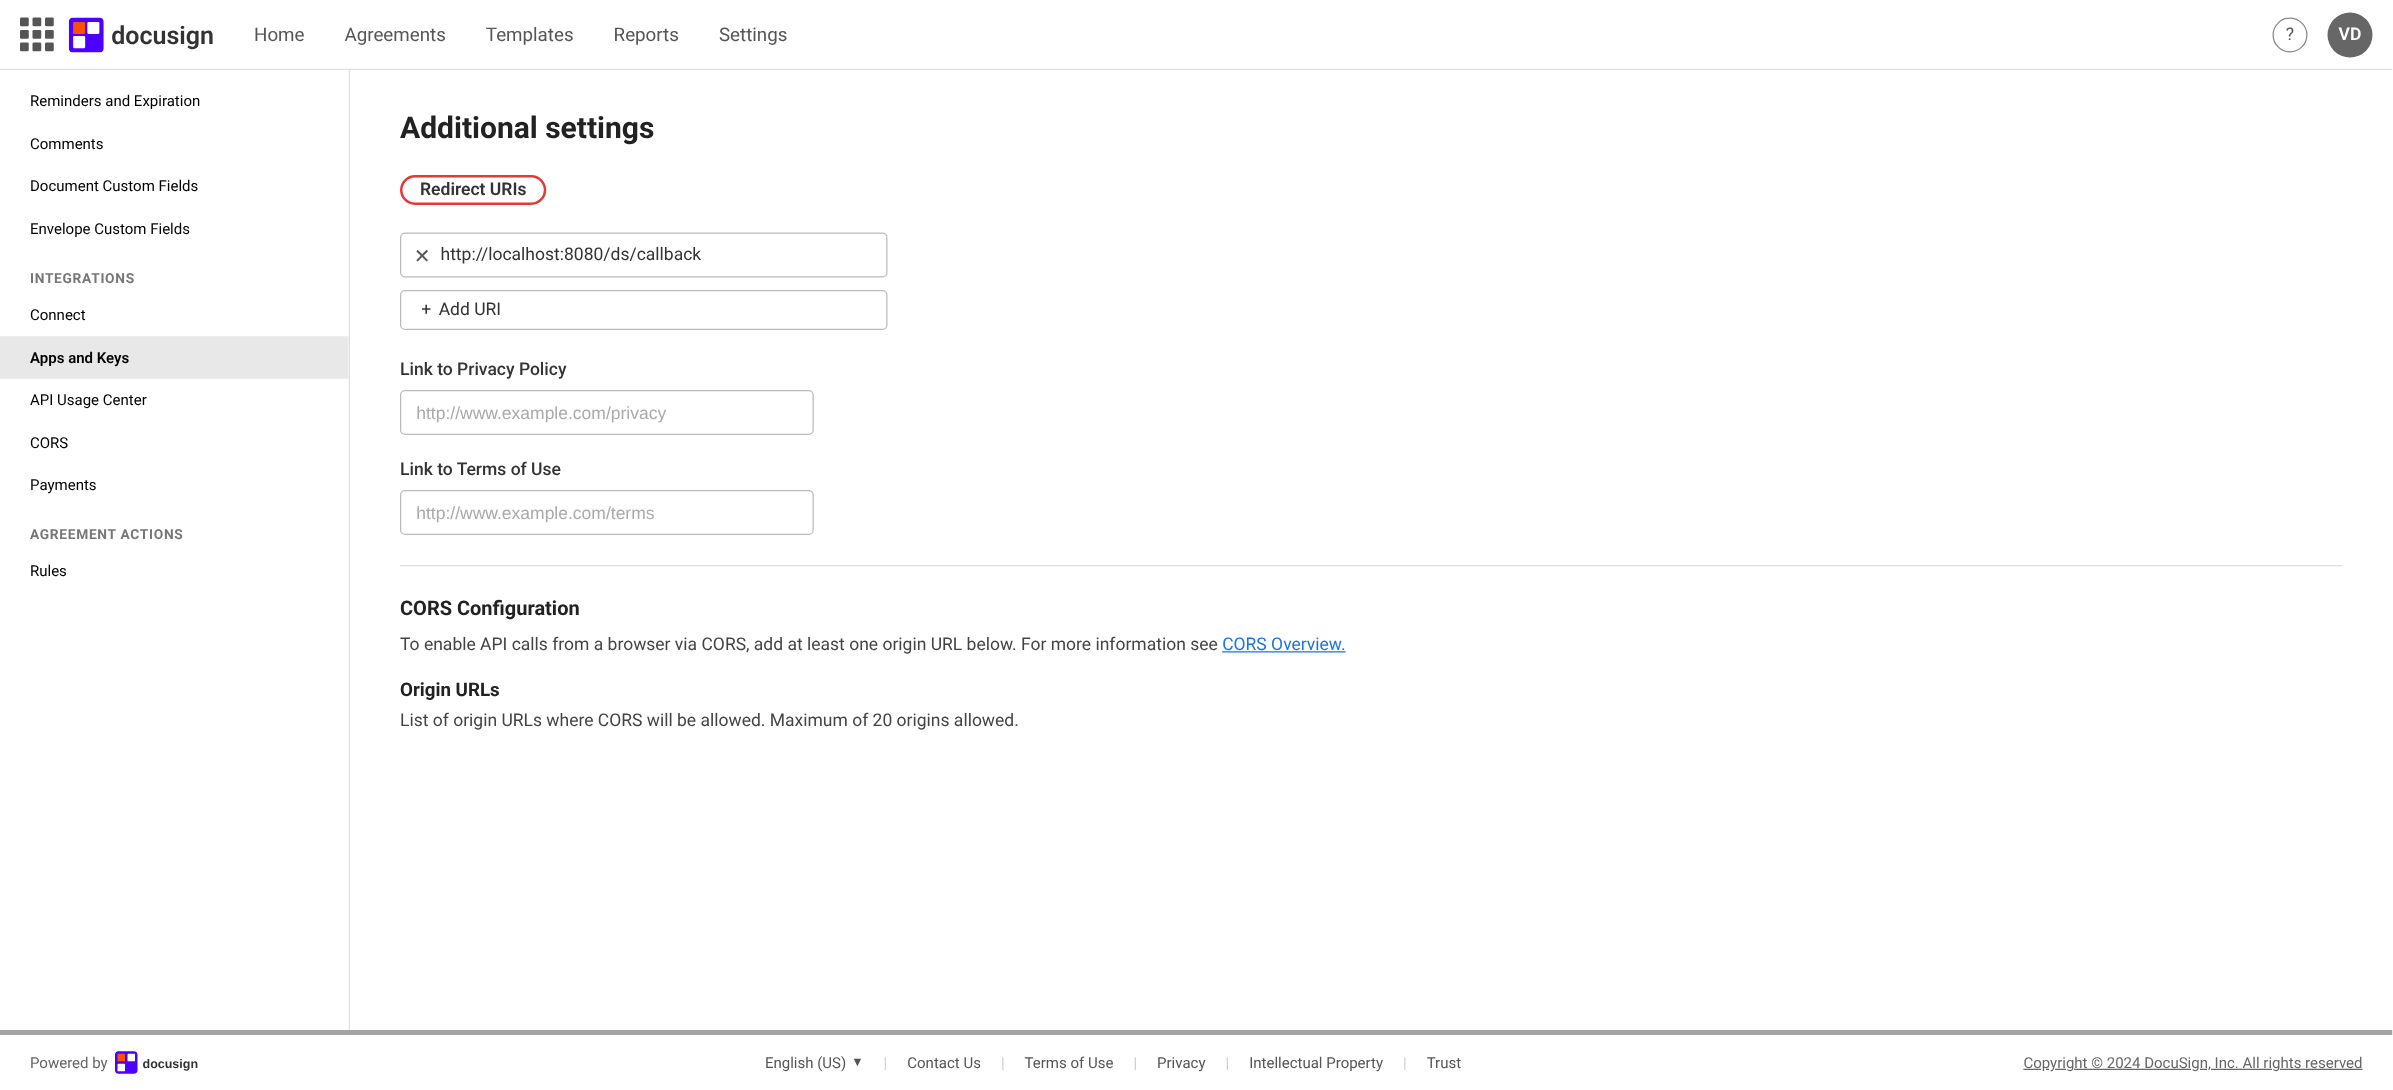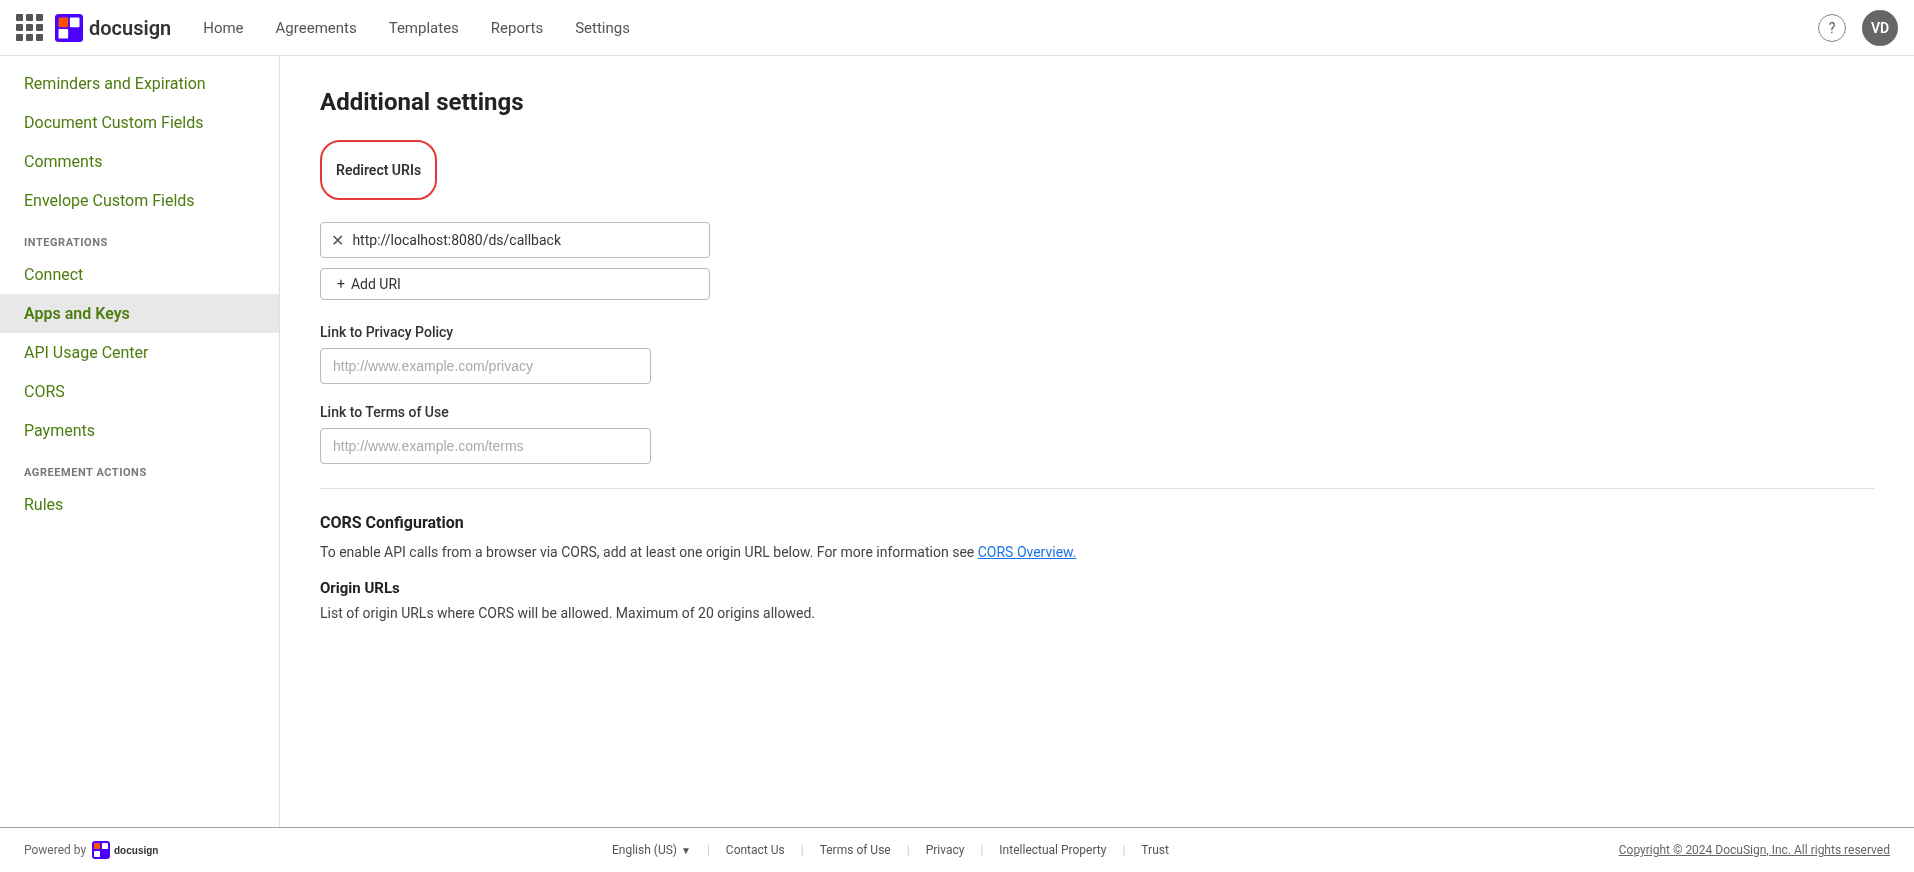--- a/index.html
+++ b/index.html
@@ -17,31 +17,31 @@
     .topnav-link { text-decoration: none; color: #555; font-size: 15px; padding: 4px 0; cursor: pointer; }
     .topnav-right { display: flex; align-items: center; gap: 16px; }
     .help-btn { width: 28px; height: 28px; border-radius: 50%; border: 1.5px solid #888; display: flex; align-items: center; justify-content: center; cursor: pointer; font-size: 14px; color: #555; }
     .avatar { width: 36px; height: 36px; border-radius: 50%; background: #666; color: #fff; display: flex; align-items: center; justify-content: center; font-size: 14px; font-weight: 600; cursor: pointer; }
 
     
     .main-layout { display: flex; flex: 1; overflow: hidden; }
 
     
     .sidebar { width: 280px; border-right: 1px solid #e0e0e0; overflow-y: auto; flex-shrink: 0; padding: 8px 0; }
-    .sidebar-item { padding: 10px 24px; cursor: pointer; font-size: 16px; color: #4d7c0f; }
+    .sidebar-item { padding: 10px 24px; cursor: pointer; font-size: 12px; color: #000000; }
     .sidebar-item.active { background: #e8e8e8; font-weight: 600; }
     .sidebar-section-label { padding: 16px 24px 6px; font-size: 11px; font-weight: 700; color: #777; letter-spacing: 0.05em; text-transform: uppercase; }
 
     
     .content { flex: 1; overflow-y: auto; padding: 32px 40px; }
     .page-title { font-size: 24px; font-weight: 700; color: #222; margin-bottom: 24px; }
 
     
     .redirect-uris-label {
-      display: inline-block; border: 2px solid #e53935; border-radius: 20px; padding: 20px 14px;
+      display: inline-block; border: 2px solid #e53935; border-radius: 20px; padding: 2px 14px;
       font-size: 14px; font-weight: 600; color: #333; margin-bottom: 14px;
       position: relative;
     }
     .uri-row { display: flex; align-items: center; margin-bottom: 10px; }
     .uri-input-field { display: flex; align-items: center; width: 390px; height: 36px; border: 1px solid #bbb; border-radius: 4px; padding: 0 10px; font-size: 14px; gap: 8px; }
     .uri-x { color: #555; font-size: 16px; cursor: pointer; }
     .uri-text { color: #333; }
     .add-uri-btn { display: flex; align-items: center; gap: 6px; padding: 7px 16px; border: 1px solid #bbb; border-radius: 4px; background: #fff; font-size: 14px; cursor: pointer; color: #333; width: 390px; justify-content: flex-start; margin-bottom: 24px; }
 
     
@@ -54,21 +54,21 @@
     .divider { border: none; border-top: 1px solid #e0e0e0; margin: 24px 0; }
 
     
     .section-title { font-size: 16px; font-weight: 700; color: #222; margin-bottom: 10px; }
     .section-desc { font-size: 14px; color: #444; margin-bottom: 16px; line-height: 1.5; }
     .cors-link { color: #1a73e8; text-decoration: underline; cursor: pointer; }
     .origin-title { font-size: 15px; font-weight: 700; color: #222; margin-bottom: 8px; }
     .origin-desc { font-size: 14px; color: #444; }
 
     
-    .footer { border-top: 1px solid #a3a3a3; background: #fff; padding: 12px 24px; display: flex; align-items: center; justify-content: space-between; flex-shrink: 0; font-size: 12px; color: #666; }
+    .footer { border-top: 4px solid #a3a3a3; background: #fff; padding: 12px 24px; display: flex; align-items: center; justify-content: space-between; flex-shrink: 0; font-size: 12px; color: #666; }
     .footer-left { display: flex; align-items: center; gap: 6px; }
     .footer-center { display: flex; align-items: center; gap: 16px; }
     .footer-center a { color: #555; text-decoration: none; cursor: pointer; }
     .footer-right { color: #666; font-size: 12px; text-decoration: underline; }
     .footer-divider { color: #ccc; }
 
     
     .content::-webkit-scrollbar { width: 8px; }
     .content::-webkit-scrollbar-track { background: #f5f5f5; }
     .content::-webkit-scrollbar-thumb { background: #ccc; border-radius: 4px; }
@@ -116,22 +116,22 @@
   <div class="topnav-right">
     <div class="help-btn">?</div>
     <div class="avatar">VD</div>
   </div>
 </nav>
 
 <div class="main-layout">
 
   <aside class="sidebar">
     <div class="sidebar-item">Reminders and Expiration</div>
+    <div class="sidebar-item">Comments</div>
     <div class="sidebar-item">Document Custom Fields</div>
-    <div class="sidebar-item">Comments</div>
     <div class="sidebar-item">Envelope Custom Fields</div>
 
     <div class="sidebar-section-label">INTEGRATIONS</div>
     <div class="sidebar-item">Connect</div>
     <div class="sidebar-item active">Apps and Keys</div>
     <div class="sidebar-item">API Usage Center</div>
     <div class="sidebar-item">CORS</div>
     <div class="sidebar-item">Payments</div>
 
     <div class="sidebar-section-label">AGREEMENT ACTIONS</div>

